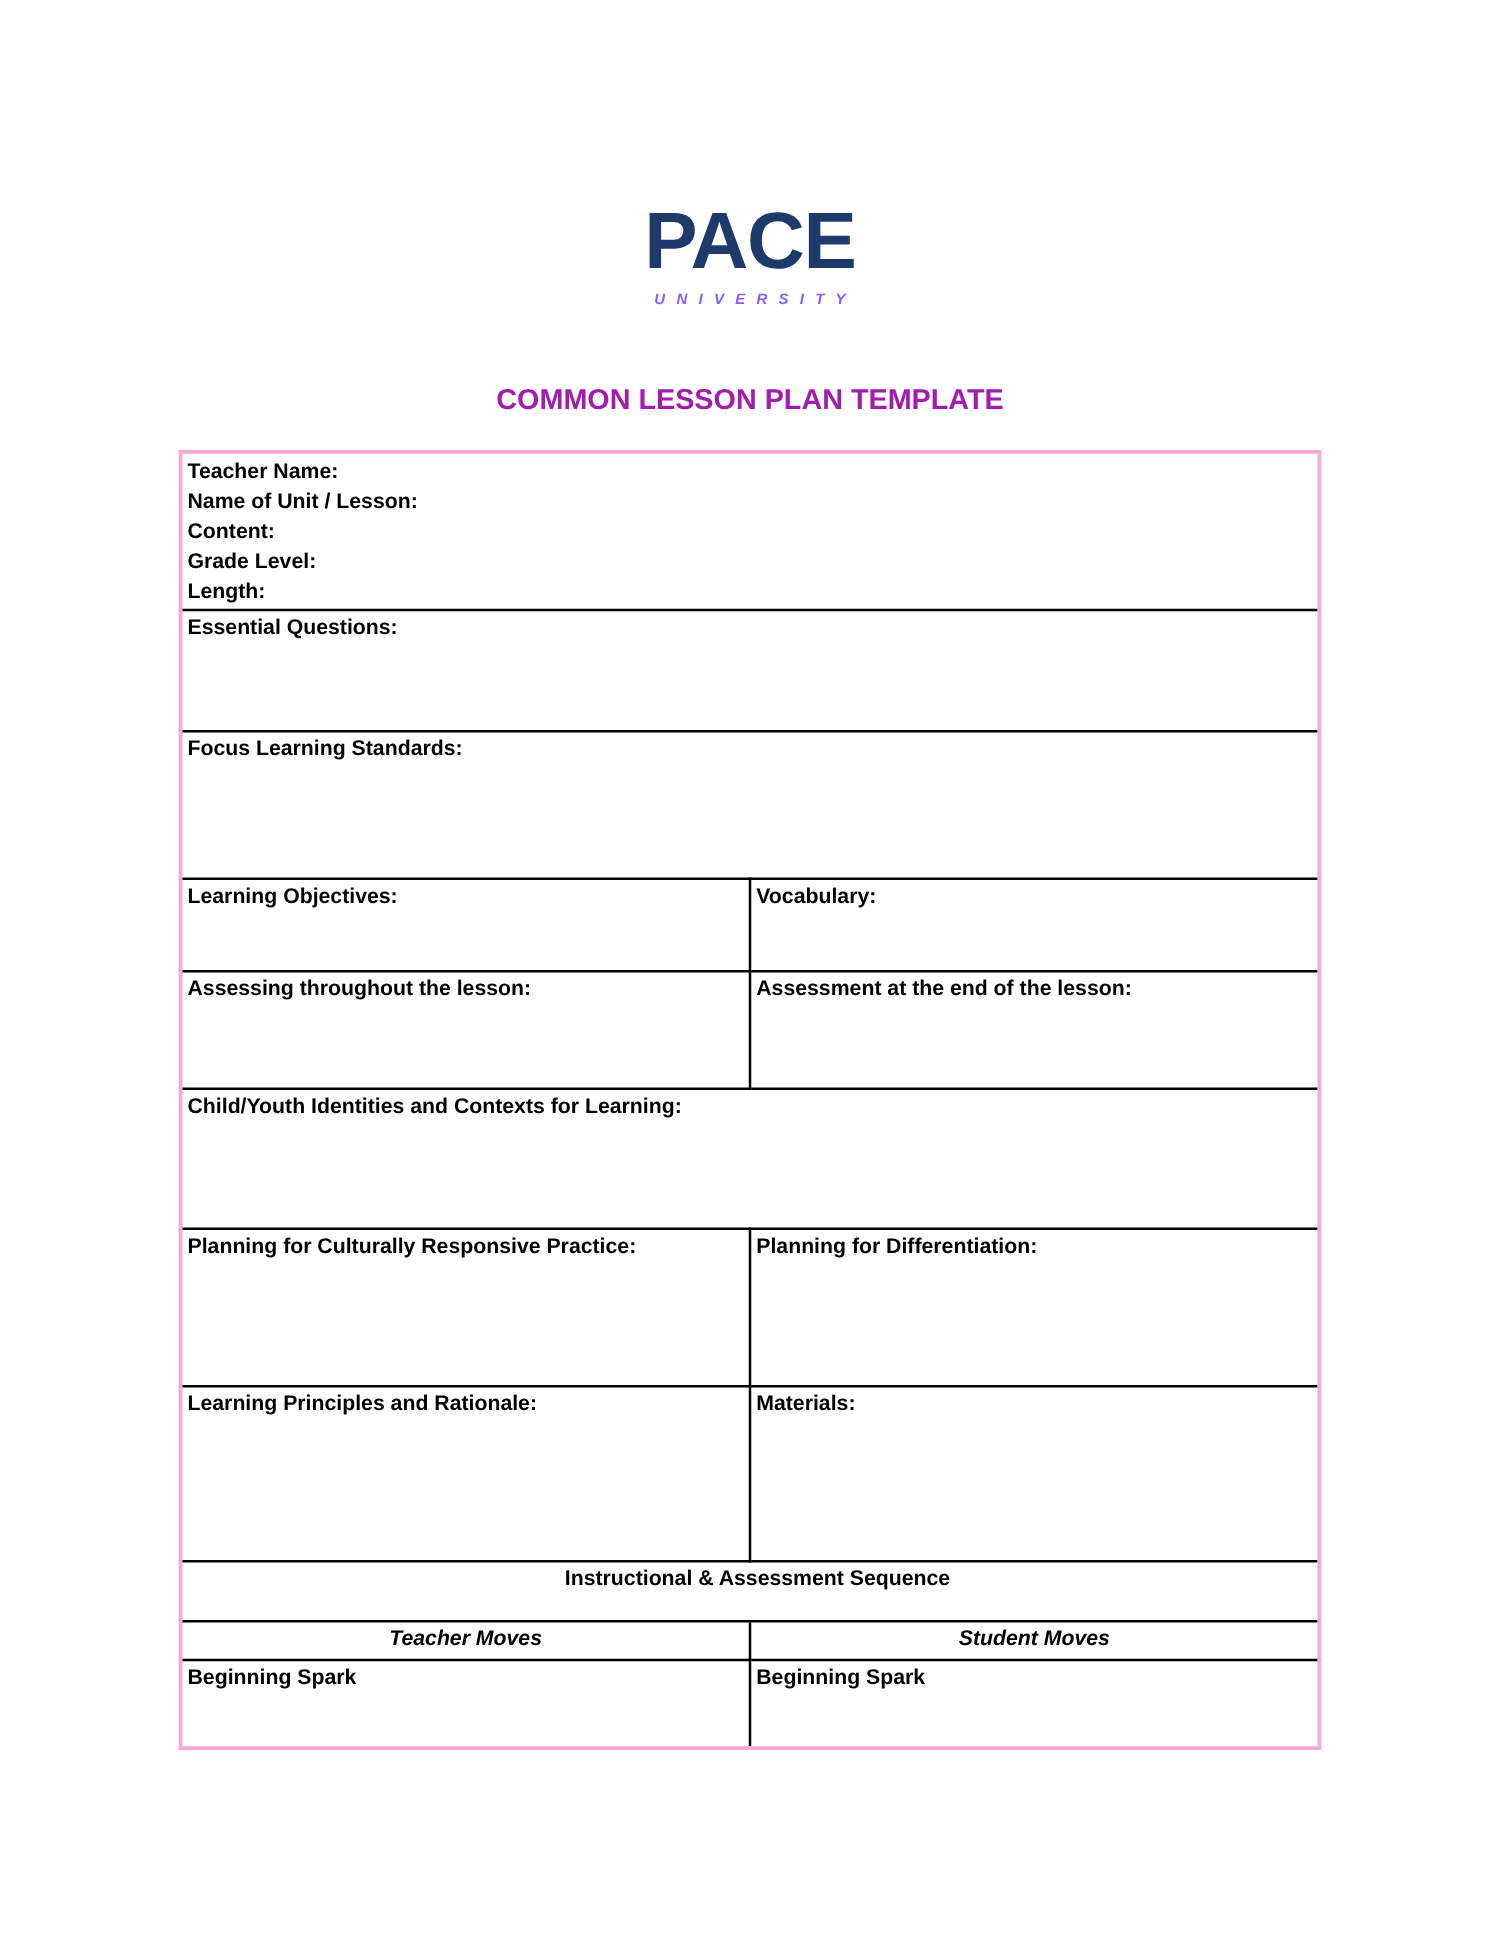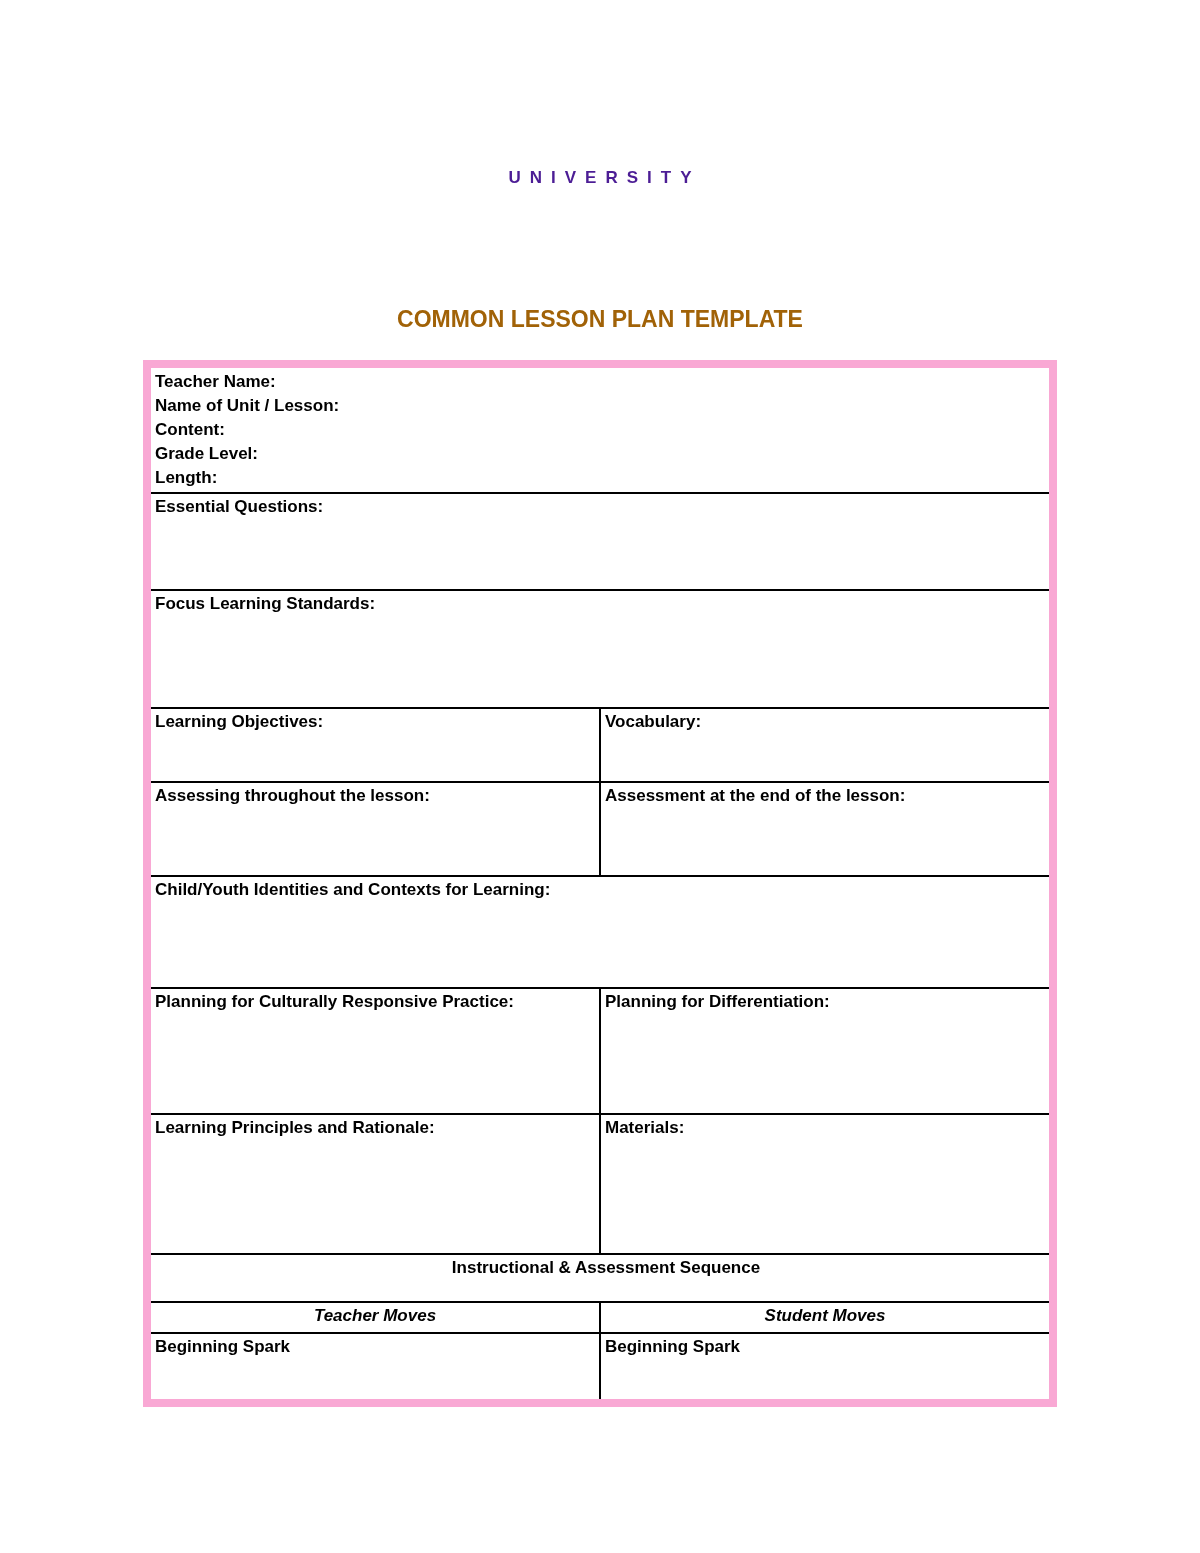--- a/index.html
+++ b/index.html
@@ -27,52 +27,53 @@
   }
   .logo-brand {
     font-size: 64px;
     font-weight: 800;
     letter-spacing: -1px;
     color: #1d3a6b;
     font-family: "Liberation Sans", sans-serif;
   }
   .logo-university {
     margin-top: 9px;
-    font-size: 17px;
+    font-size: 12px;
     font-weight: 700;
     letter-spacing: 9px;
     text-indent: 9px; 
-    color: #4c1d95;
+    color: #8b5cf6;
+    font-style: italic;
   }
   .logo-school {
     margin-top: 10px;
     font-size: 25px;
     font-weight: 500;
     color: #26487e;
   }
 
   
   .doc-title {
     position: absolute;
     top: 306px; left: 0;
     width: 100%;
     text-align: center;
     font-size: 23px;
     font-weight: 700;
-    color: #a16207;
+    color: #a21caf;
   }
 
   
   table.plan {
     position: absolute;
     top: 360px; left: 143px;
     width: 914px;
     border-collapse: collapse;
     table-layout: fixed;
-    border: 8px solid #f9a8d4;
+    border: 3px solid #f9a8d4;
   }
   table.plan td {
     border: 2px solid #000;
     vertical-align: top;
     padding: 2px 4px;
     font-size: 17px;
     font-weight: 700;
     line-height: 1.35;
     background: #ffffff;
   }
@@ -102,20 +103,21 @@
   tr.r-band2  td { height: 48px; padding-left: 16px; }
   tr.r-moves  td { height: 31px; }
   tr.r-spark  td { height: 70px; }
 </style>
 </head>
 <body>
 
 <div class="page">
 
   <div class="logo-block">
+    <div class="logo-brand">PACE</div>
     <div class="logo-university">UNIVERSITY</div>
   </div>
 
   <div class="doc-title">COMMON LESSON PLAN TEMPLATE</div>
 
   <table class="plan">
     <colgroup>
         <col style="width:50%">
         <col style="width:50%">
       </colgroup>

